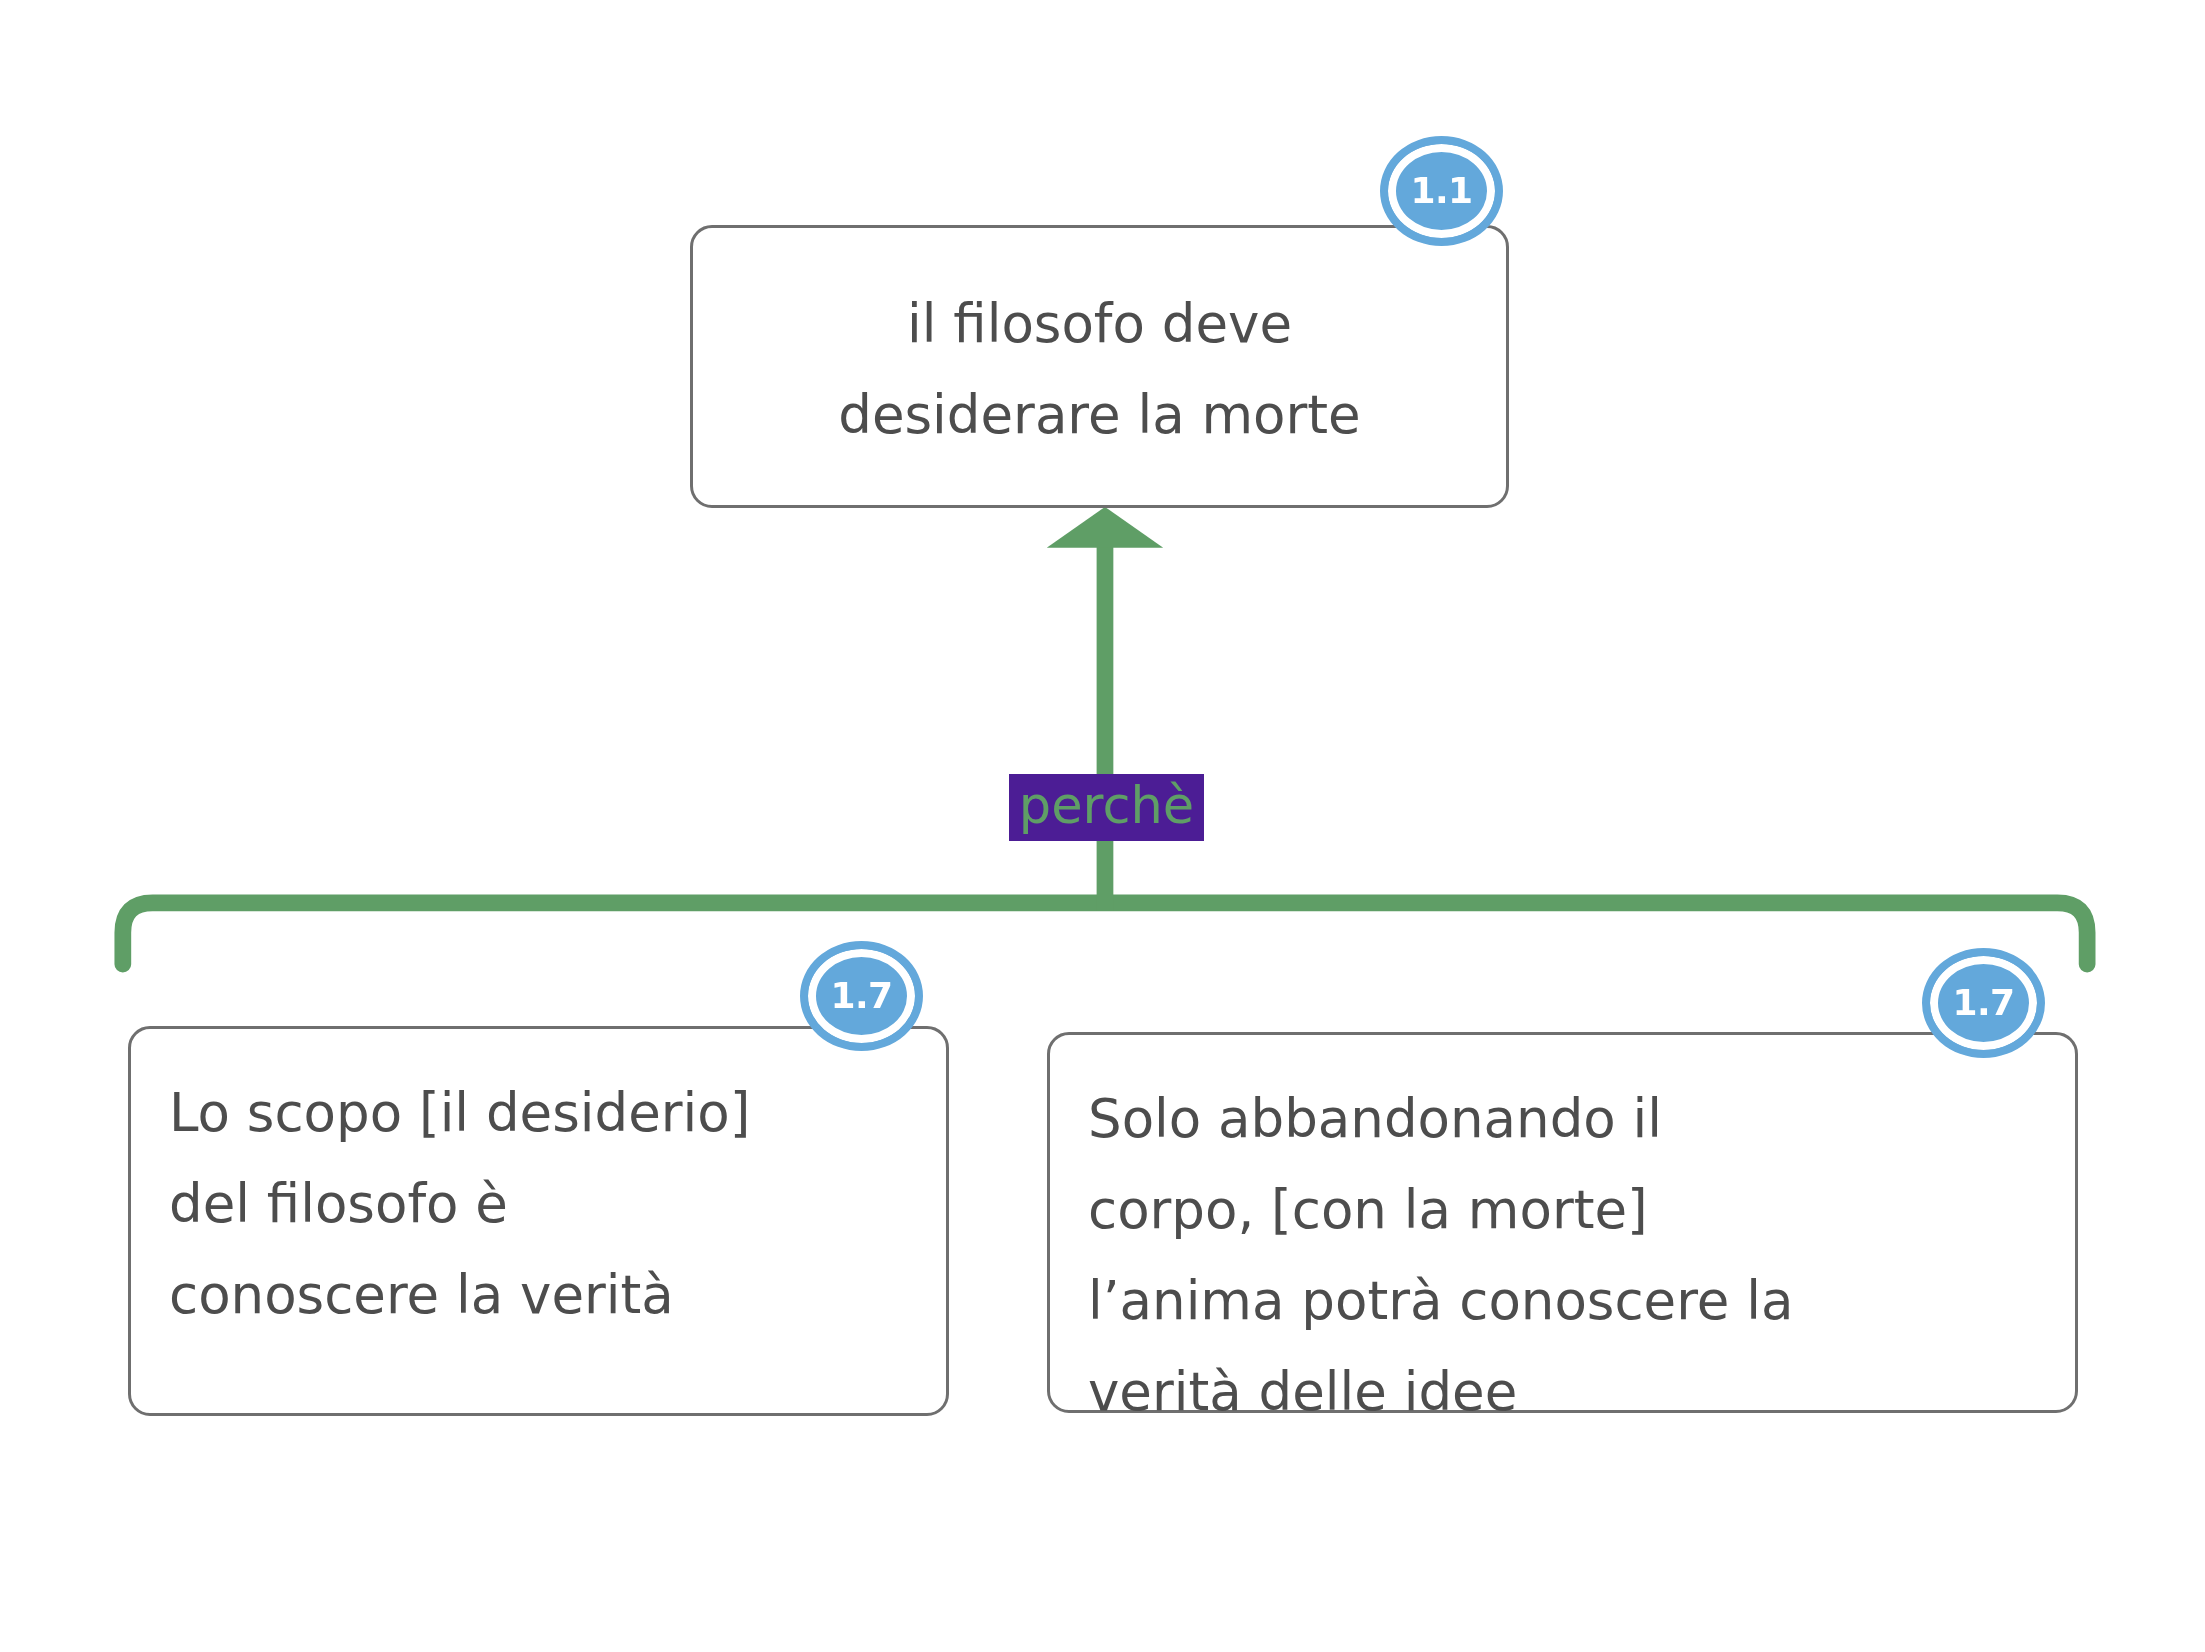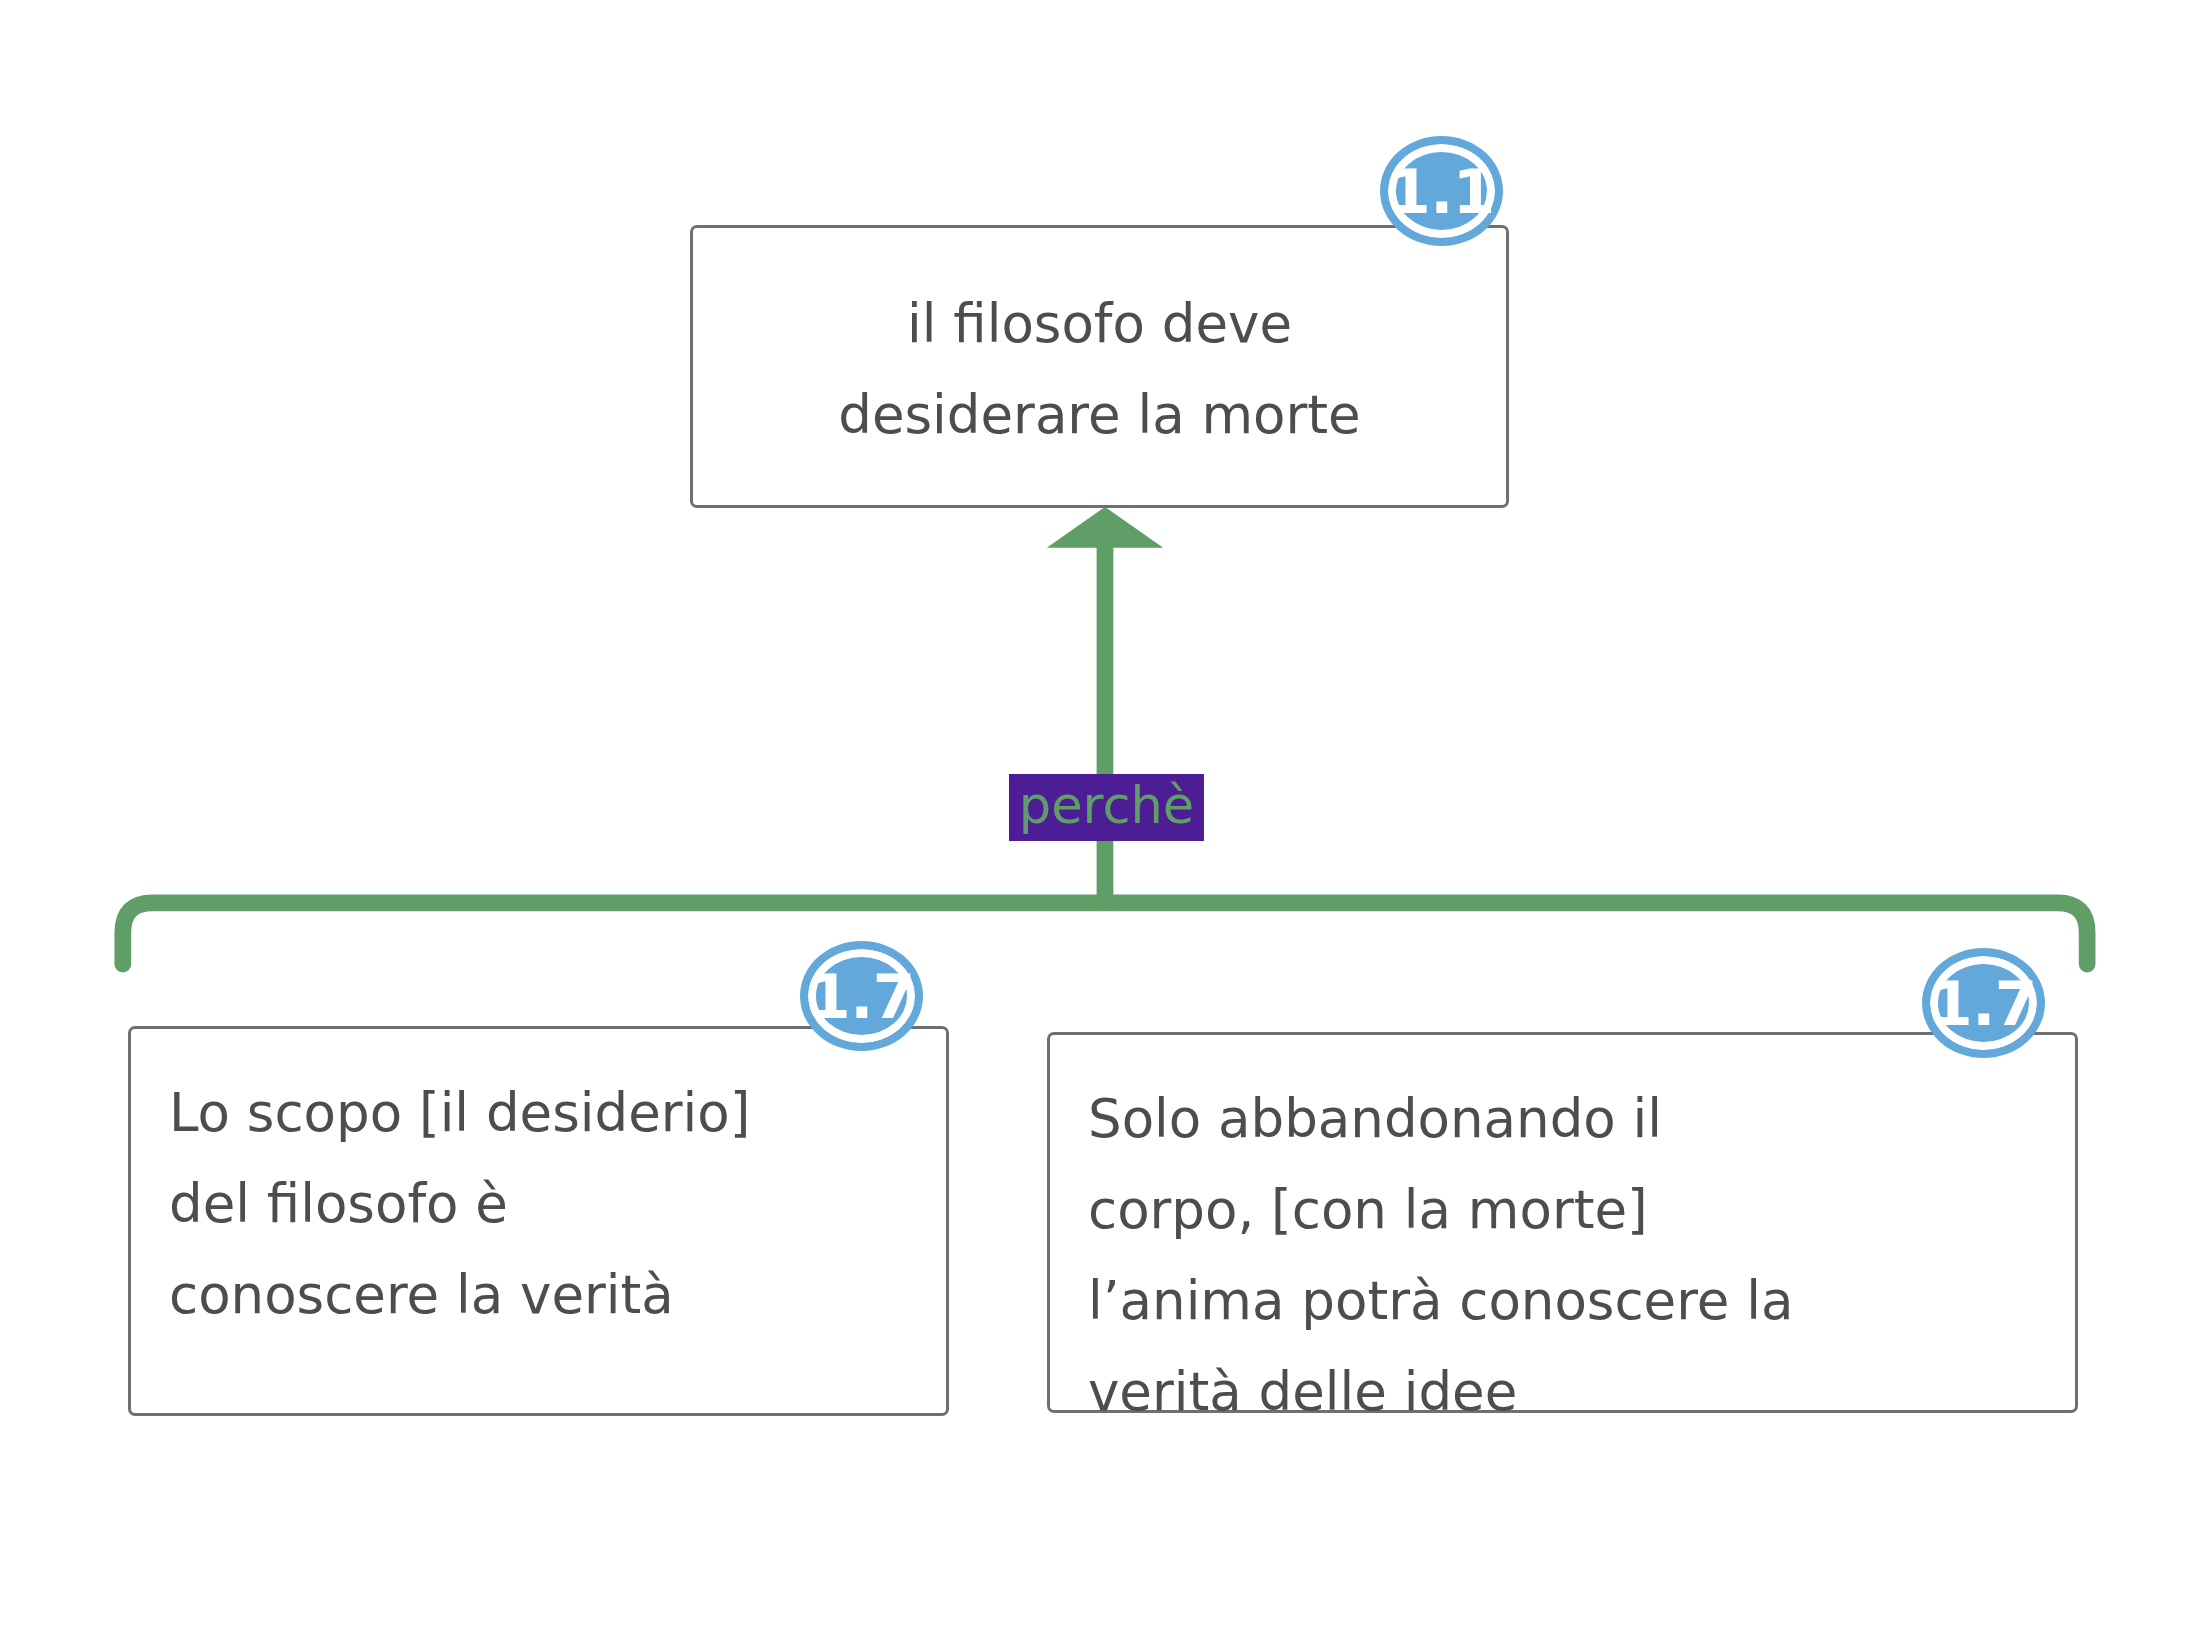--- a/index.html
+++ b/index.html
@@ -31,21 +31,21 @@
     z-index: 1;
     pointer-events: none;
   }
 
   
   .node-box {
     position: absolute;
     box-sizing: border-box;
     background: #ffffff;
     border: 3.7px solid #6f6f6f;
-    border-radius: 7px;
+    border-radius: 22px;
     z-index: 2;
   }
   .node-text {
     position: absolute;
     box-sizing: border-box;
     color: #4d4d4d;
     font-weight: 400;
     white-space: pre-line;
   }
 
@@ -112,21 +112,21 @@
     box-sizing: border-box;
     border-radius: 50%;
     background: #63a8db;
     border: 8px solid #63a8db;
     box-shadow: inset 0 0 0 8px #ffffff;
   }
   .node-badge .badge-label {
     position: relative;
     z-index: 2;
     color: #ffffff;
-    font-size: 61px;
+    font-size: 36px;
     font-weight: 700;
     line-height: 1;
     letter-spacing: -0.6px;
   }
 
   #badge-1-1 { left: 1380px; top: 136px; }
   #badge-2-1 { left: 800px; top: 941px; }
   #badge-2-2 { left: 1922px; top: 948px; }
 
   

